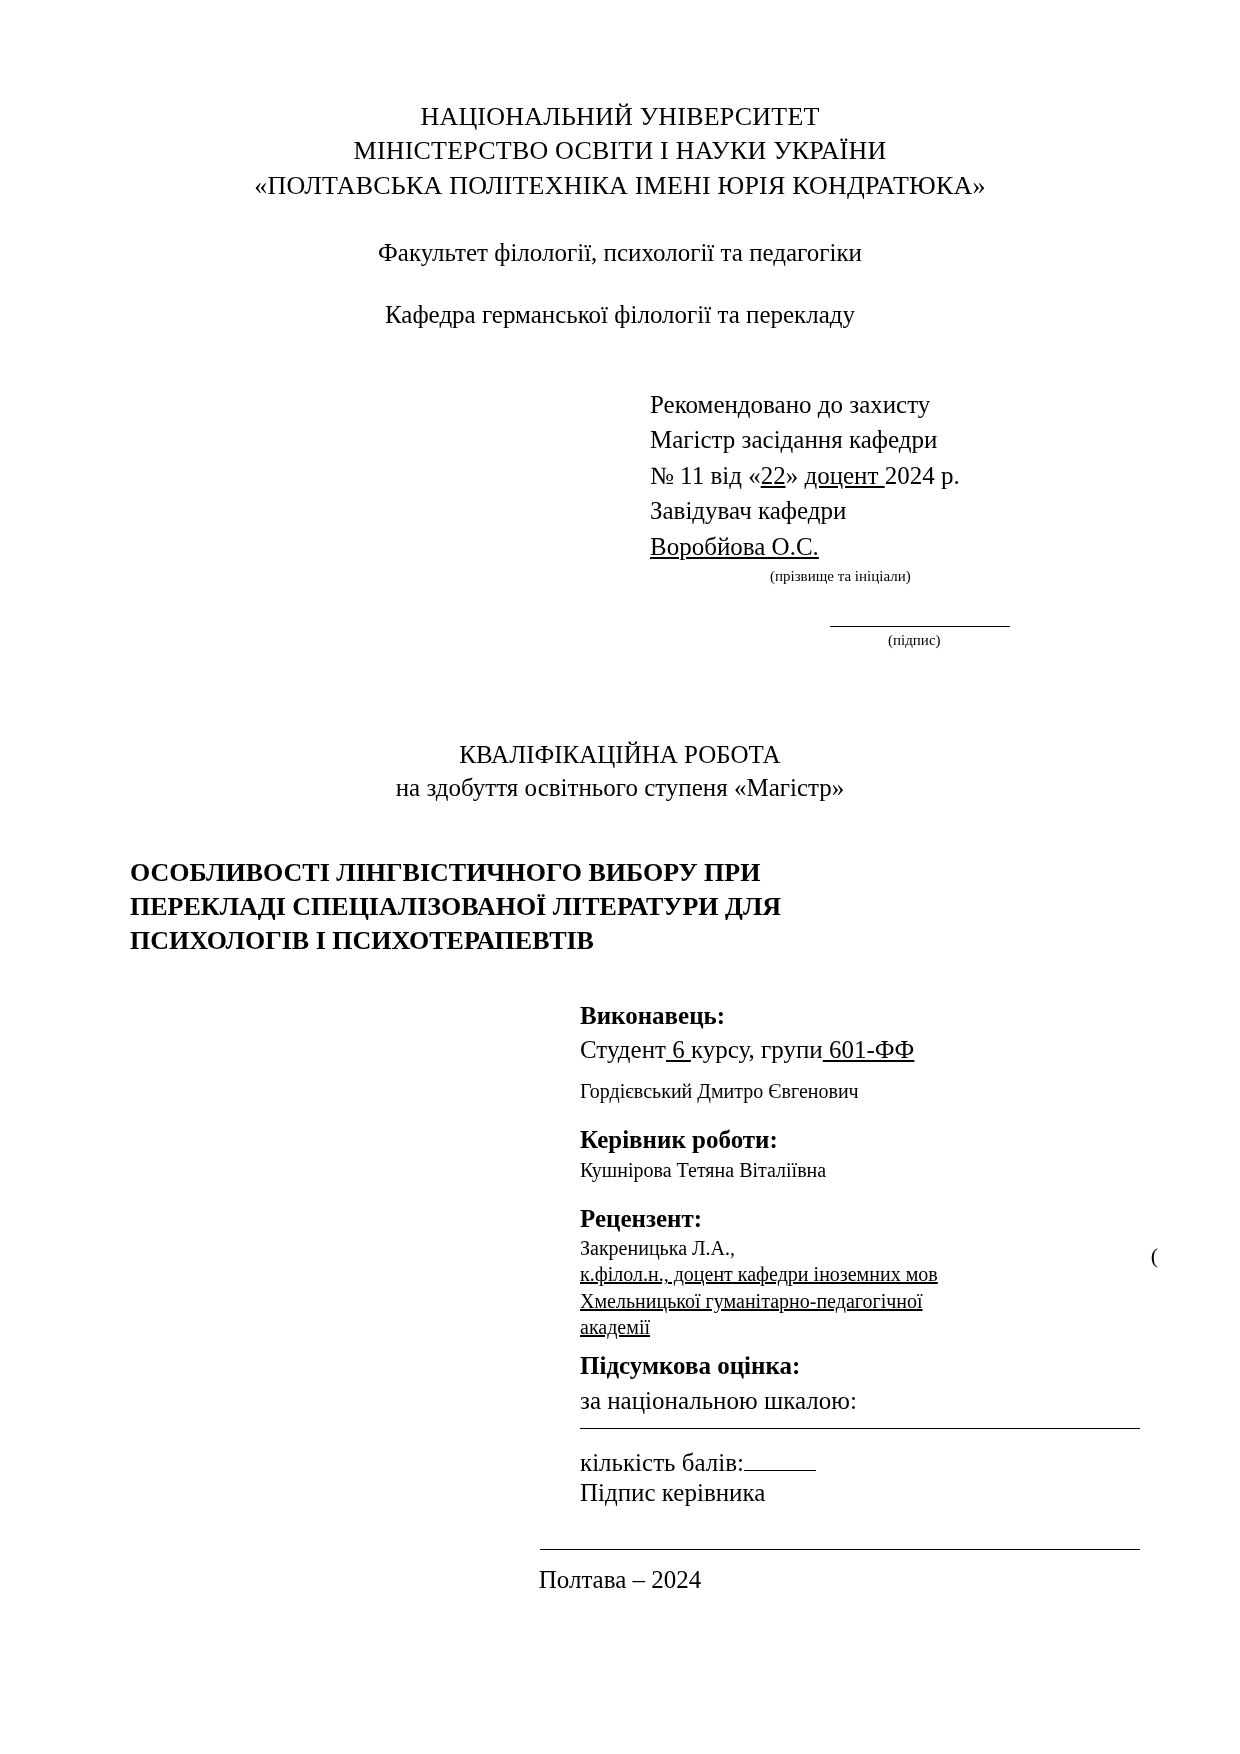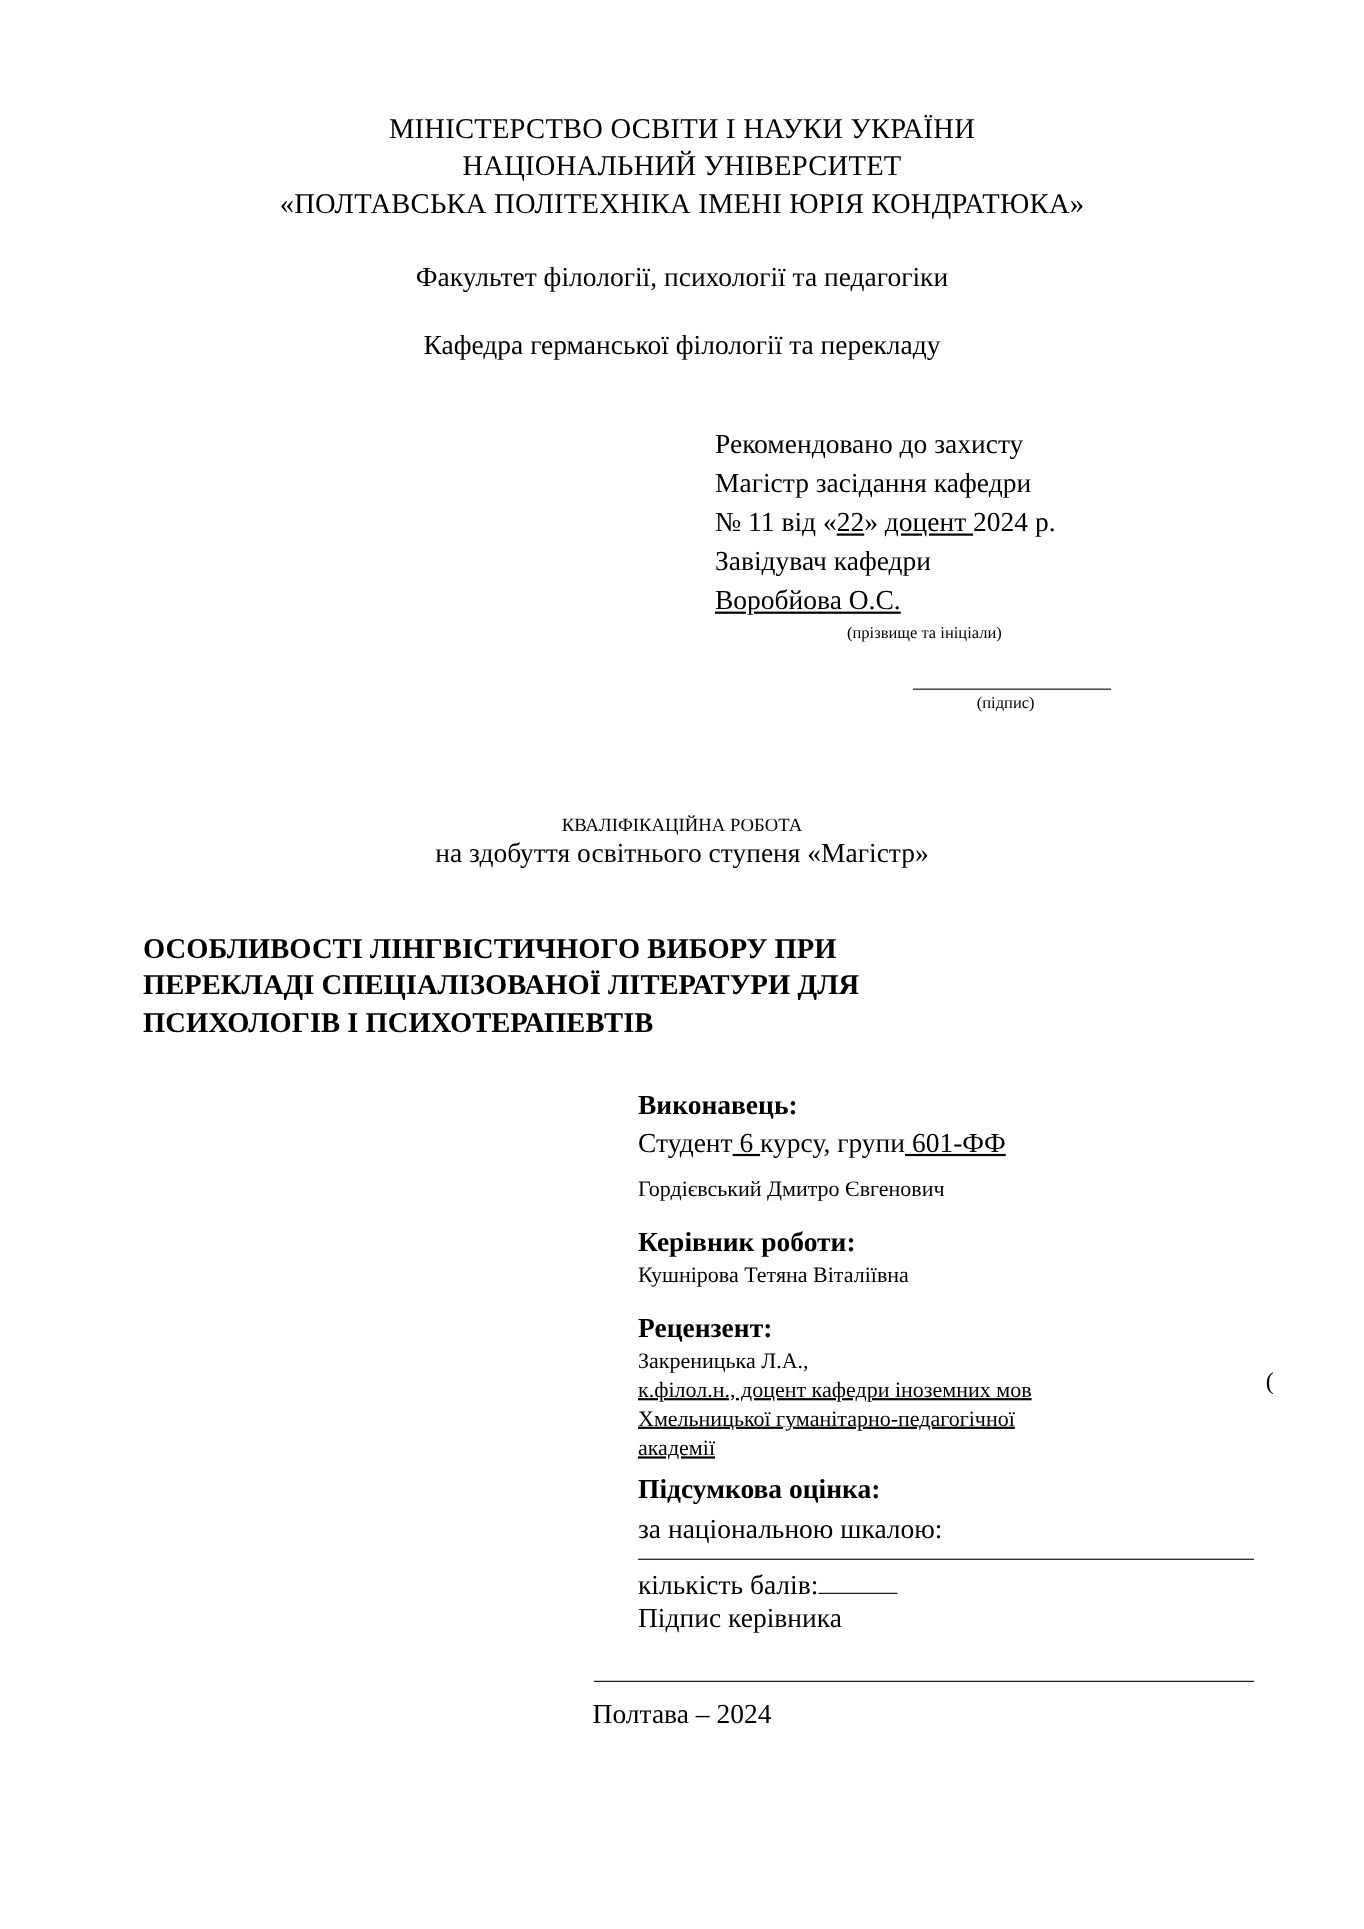--- a/index.html
+++ b/index.html
@@ -65,21 +65,21 @@
   }
   .sign-caption {
     font-size: 15px;
     margin-left: 238px;
     margin-top: 3px;
   }
 
   
   .work-type {
     text-align: center;
-    font-size: 17px;
+    font-size: 25px;
     margin-top: 88px;
     line-height: 1.3;
   }
   .degree {
     text-align: center;
     font-size: 25px;
     line-height: 1.3;
   }
   .thesis-title {
     text-align: left;
@@ -128,21 +128,21 @@
   .rule-long2 {
     margin-top: 42px;
     margin-left: 420px;
     width: 600px;
     border-bottom: 1.6px solid #000;
   }
 
   .points {
     margin-left: 460px;
     font-size: 25px;
-    margin-top: 10px;
+    margin-top: 20px;
   }
   .points .blank {
     display: inline-block;
     width: 72px;
     border-bottom: 1.5px solid #000;
   }
   .supervisor-sign {
     margin-left: 460px;
     font-size: 25px;
     margin-top: 2px;
@@ -163,22 +163,22 @@
   }
 
   .ul-seg { text-decoration: underline; }
 </style>
 </head>
 <body>
 
 <div class="page">
 
   <div class="ministry">
+    <div>НАЦІОНАЛЬНИЙ УНІВЕРСИТЕТ</div>
     <div>МІНІСТЕРСТВО ОСВІТИ І НАУКИ УКРАЇНИ</div>
-    <div>НАЦІОНАЛЬНИЙ УНІВЕРСИТЕТ</div>
     <div>«ПОЛТАВСЬКА ПОЛІТЕХНІКА ІМЕНІ ЮРІЯ КОНДРАТЮКА»</div>
   </div>
 
   <div class="faculty">Факультет філології, психології та педагогіки</div>
   <div class="department">Кафедра германської філології та перекладу</div>
 
   <div class="approval">
     <div class="line">Рекомендовано до  захисту</div>
     <div class="line">Магістр засідання кафедри</div>
     <div class="line">

